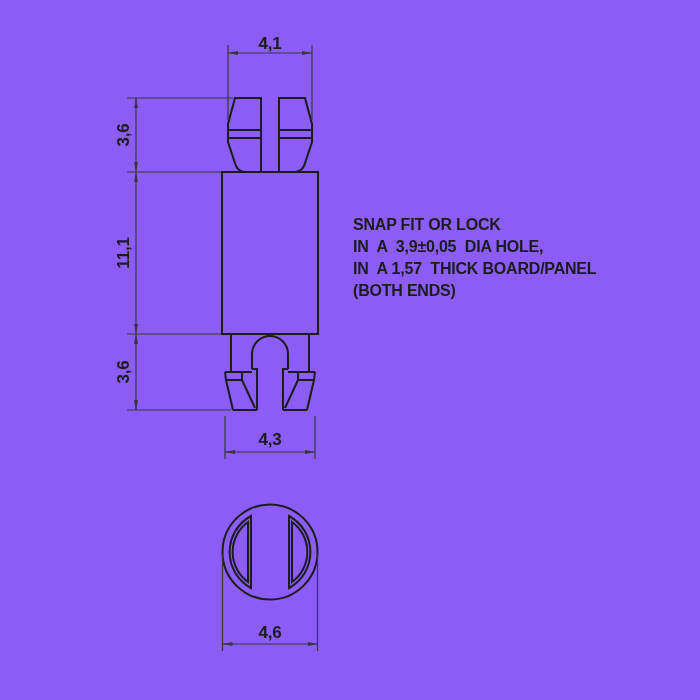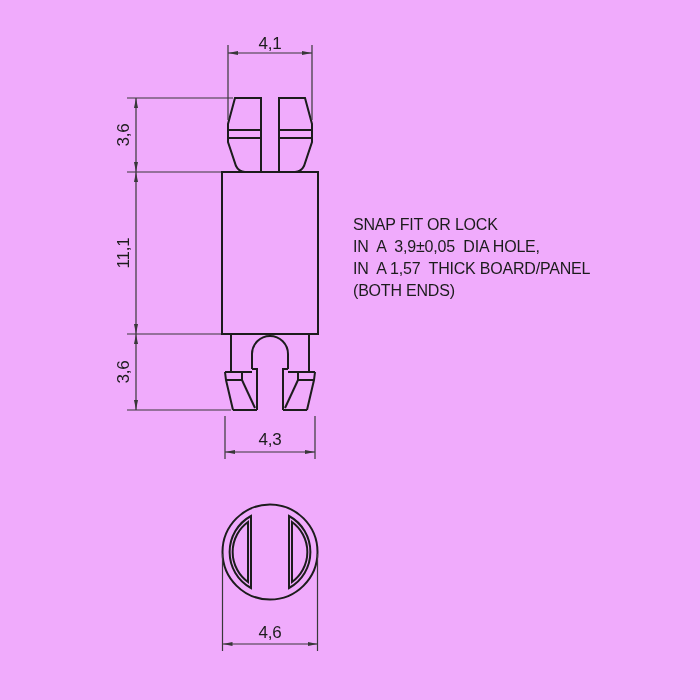--- a/index.html
+++ b/index.html
@@ -3,22 +3,23 @@
 <meta charset="utf-8">
 <style>
   html, body {
     margin: 0;
     padding: 0;
     background: #ffffff;
   }
   .stage {
     width: 700px;
     height: 700px;
-    background: #f0abfc;
+    background: #8b5cf6;
     position: relative;
+    font-weight: bold;
   }
   svg text {
     font-family: "Liberation Sans", "DejaVu Sans", sans-serif;
     white-space: pre;
     letter-spacing: -0.2px;
   }
   .dim-label {
     font-size: 17px;
   }
   .note-line {

